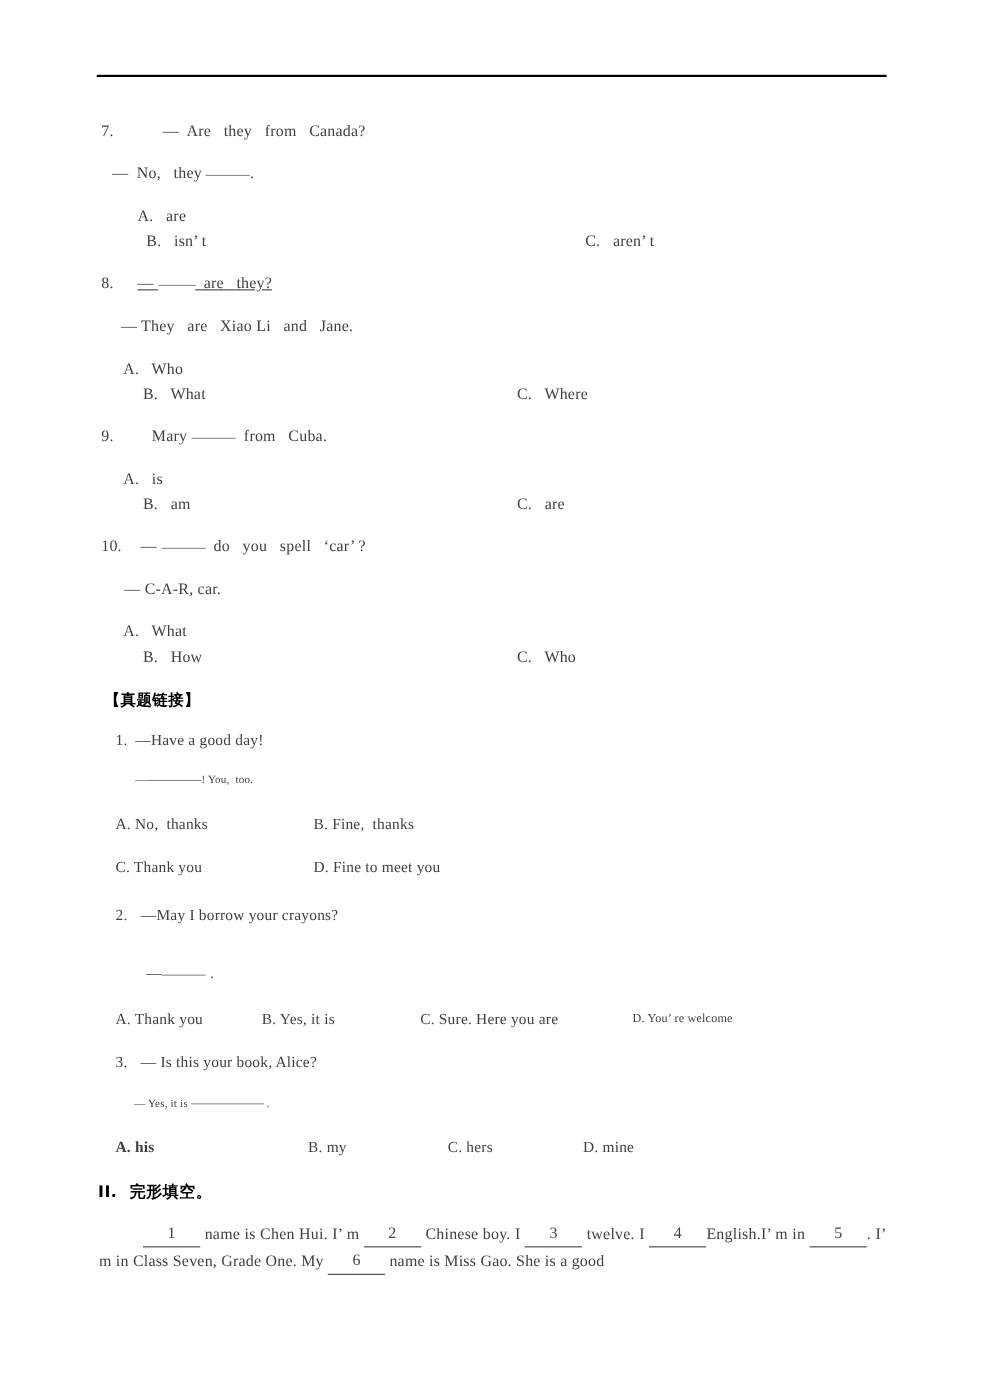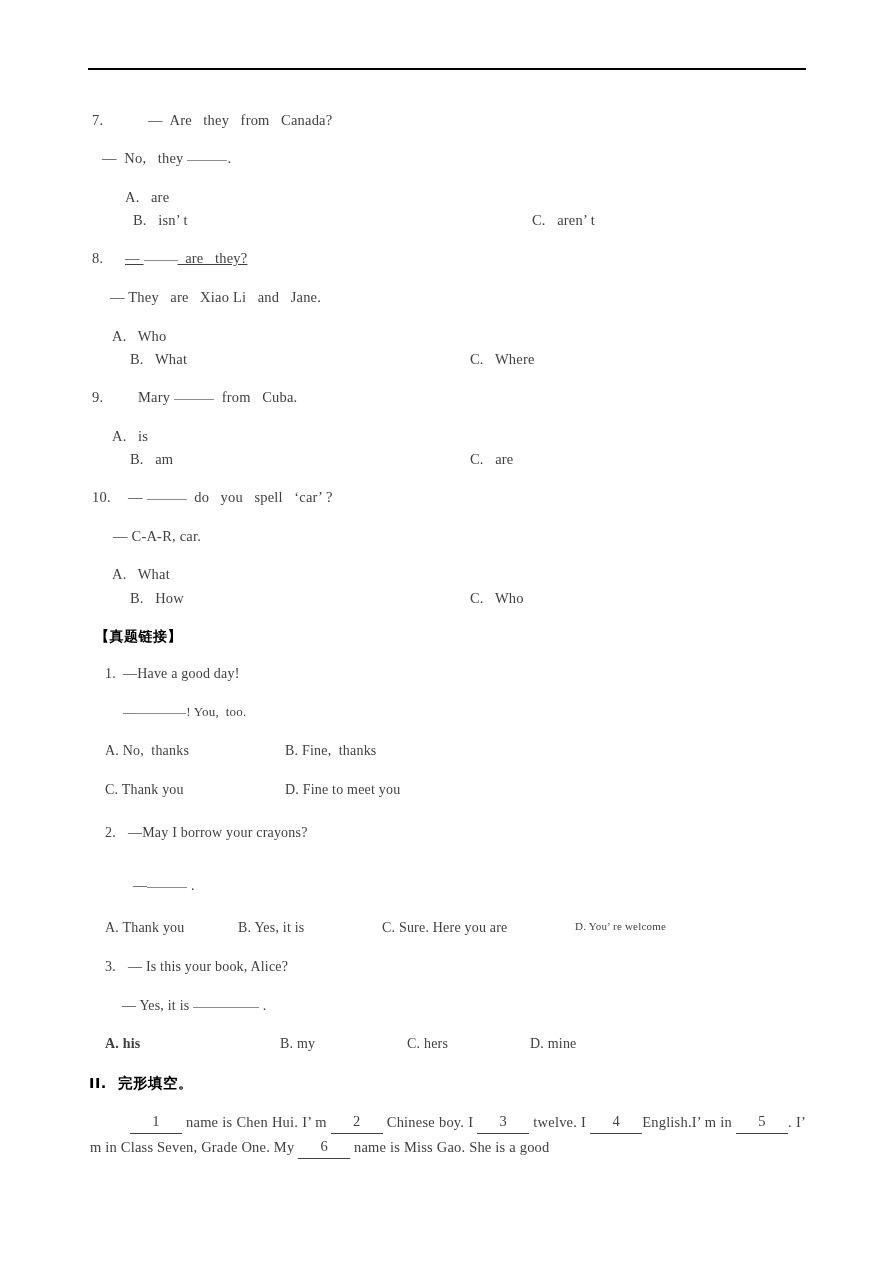--- a/index.html
+++ b/index.html
@@ -139,41 +139,41 @@
 
   <div class="ln" style="left:112px; top:567px;">A.   What</div>
   <div class="ln" style="left:130px; top:591px;">B.   How</div>
   <div class="ln" style="left:470px; top:591px;">C.   Who</div>
 
   <div class="cn-heading" style="left:95px; top:628px;">【真题链接】</div>
 
   <div class="ln" style="left:105px; top:667px; font-size:14px;">1.</div>
   <div class="ln" style="left:123px; top:667px; font-size:14px;">—Have a good day!</div>
 
-  <div class="ln" style="left:123px; top:705px; font-size:13px;"><span>—</span><span class="blank w50"></span><span>! You,  too.</span></div>
+  <div class="ln" style="left:123px; top:705px; font-size:10px;"><span>—</span><span class="blank w50"></span><span>! You,  too.</span></div>
 
   <div class="ln" style="left:105px; top:744px; font-size:14px;">A. No,  thanks</div>
   <div class="ln" style="left:285px; top:744px; font-size:14px;">B. Fine,  thanks</div>
   <div class="ln" style="left:105px; top:783px; font-size:14px;">C. Thank you</div>
   <div class="ln" style="left:285px; top:783px; font-size:14px;">D. Fine to meet you</div>
 
   <div class="ln" style="left:105px; top:826px; font-size:14px;">2.</div>
   <div class="ln" style="left:128px; top:826px; font-size:14px;">—May I borrow your crayons?</div>
 
   <div class="ln" style="left:133px; top:879px; font-size:14px;"><span>—</span><span class="blank w40"></span><span> .</span></div>
 
   <div class="ln" style="left:105px; top:921px; font-size:14px;">A. Thank you</div>
   <div class="ln" style="left:238px; top:921px; font-size:14px;">B. Yes, it is</div>
   <div class="ln" style="left:382px; top:921px; font-size:14px;">C. Sure. Here you are</div>
   <div class="ln" style="left:575px; top:921px; font-size:11px;">D. You’ re welcome</div>
 
   <div class="ln" style="left:105px; top:960px; font-size:14px;">3.</div>
   <div class="ln" style="left:128px; top:960px; font-size:14px;">— Is this your book, Alice?</div>
 
-  <div class="ln" style="left:122px; top:999px; font-size:14px;"><span>— Yes, it is </span><span class="blank w66"></span><span> .</span></div>
+  <div class="ln" style="left:122px; top:999px; font-size:10px;"><span>— Yes, it is </span><span class="blank w66"></span><span> .</span></div>
 
   <div class="ln" style="left:105px; top:1037px; font-size:14px;font-weight:bold;">A. his</div>
   <div class="ln" style="left:280px; top:1037px; font-size:14px;">B. my</div>
   <div class="ln" style="left:407px; top:1037px; font-size:14px;">C. hers</div>
   <div class="ln" style="left:530px; top:1037px; font-size:14px;">D. mine</div>
 
   <div class="sec-heading" style="left:89px; top:1074px;">II.  完形填空。</div>
 
   <div class="cloze"><span class="indent"></span><span class="nblank">1</span><span> name is Chen Hui. I’ m </span><span class="nblank">2</span><span> Chinese boy. I </span><span class="nblank">3</span><span> twelve. I </span><span class="nblank">4</span><span>English.</span><span>I’ m in </span><span class="nblank">5</span><span>. I’ m in Class Seven, Grade One. My </span><span class="nblank">6</span><span> name is Miss Gao. She is  a good</span></div>
 

